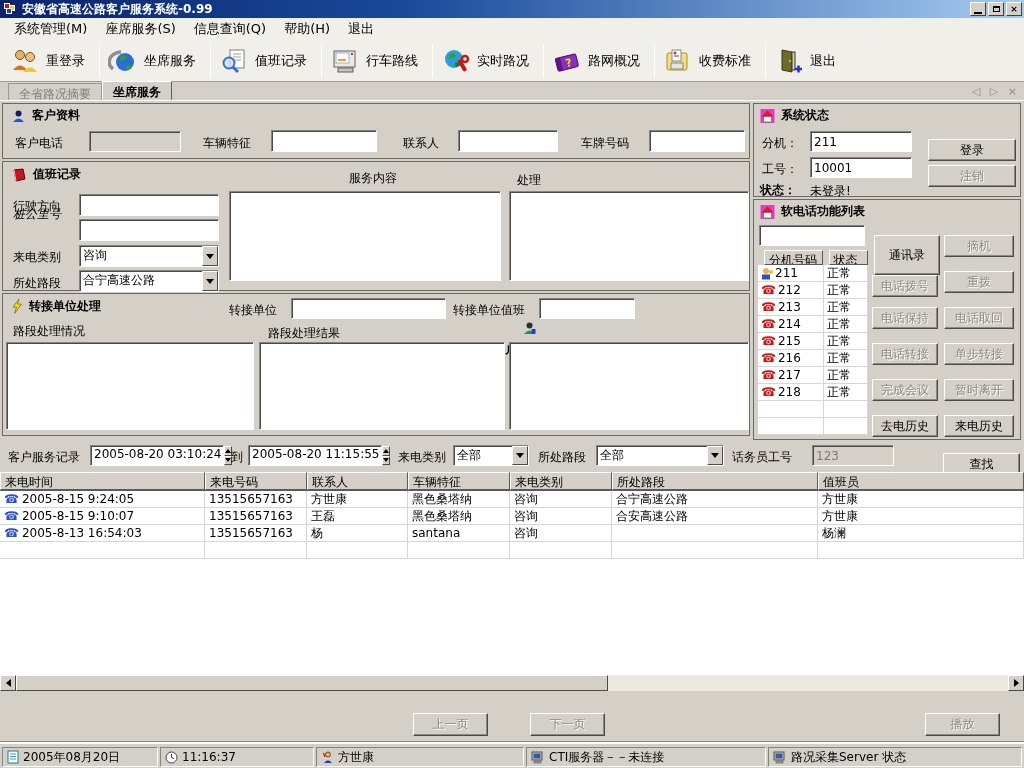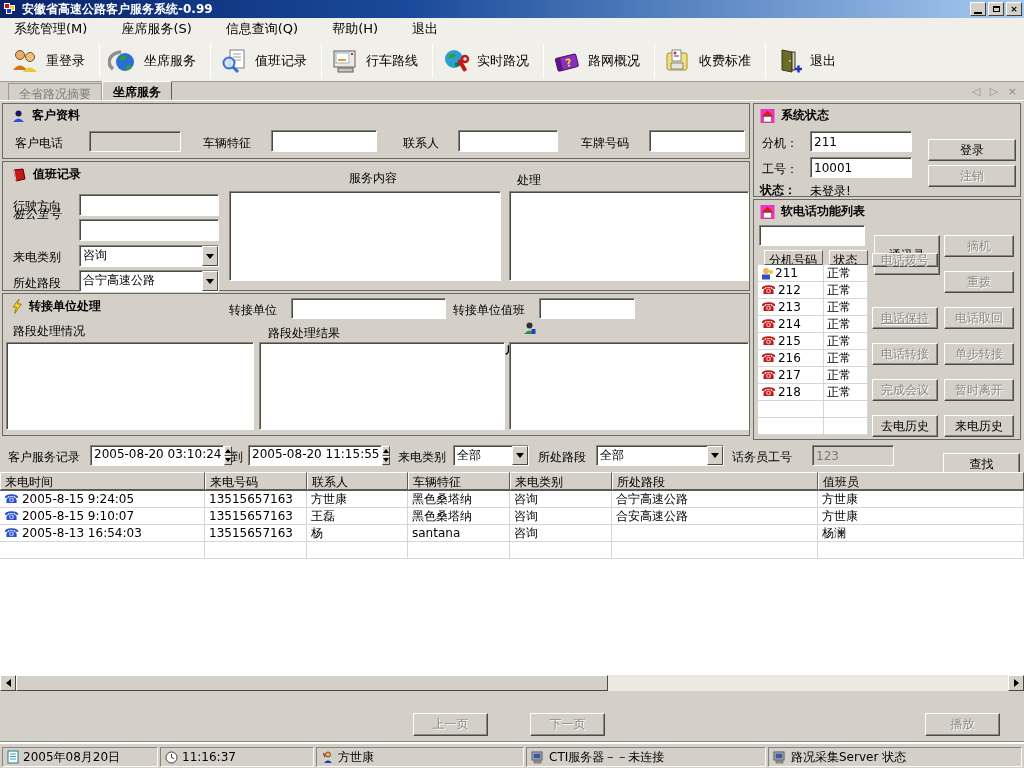--- a/index.html
+++ b/index.html
@@ -11,21 +11,21 @@
   .titlebar { height:18px; background:linear-gradient(90deg,#0a246a 0%,#1a4a9a 40%,#a6caf0 100%);
     display:flex; align-items:center; padding:0 2px; color:#fff; font-weight:bold; }
   .titlebar .app-icon { width:14px; height:12px; margin:0 4px 0 2px; position:relative; }
   .titlebar .app-icon i { position:absolute; width:6px; height:6px; border:1px solid #fff; }
   .titlebar .title-text { flex:1; font-size:12px; letter-spacing:0; }
   .win-btn { width:16px; height:14px; background:#d4d0c8; border:1px solid; border-color:#fff #404040 #404040 #fff;
     margin-left:2px; display:flex; align-items:center; justify-content:center; color:#000; font-size:9px; line-height:1; }
   .win-btn .min-glyph { display:block; width:8px; height:2px; background:#000; margin-top:8px; }
   .win-btn .res-glyph { display:block; width:7px; height:6px; border:1px solid #000; border-top-width:2px; }
 
-  .menubar { height:22px; background:#f1efe9; display:flex; align-items:center; padding-left:6px; gap:18px; }
+  .menubar { height:22px; background:#f1efe9; display:flex; align-items:center; padding-left:6px; gap:2px; }
   .menu-item { padding:2px 8px; font-size:13px; }
 
   .toolbar { height:42px; background:#f1efe9; border-bottom:1px solid #a09e96; display:flex; align-items:center; padding-left:4px; }
   .tool-item { display:flex; align-items:center; gap:6px; padding:2px 12px 2px 6px; font-size:13px; height:36px; }
   .tool-sep { width:1px; height:34px; background:#b4b2aa; border-right:1px solid #fff; margin:0 2px; }
 
   .tabstrip { height:19px; background:#d4d0c8; display:flex; align-items:flex-end; padding-left:8px; position:relative; border-bottom:1px solid #fff; }
   .tab { padding:2px 10px 2px 10px; font-size:12px; height:17px; }
   .tab.inactive { color:#7d7d78; border:1px solid #9a9a93; border-bottom:none; background:#d4d0c8; }
   .tab.active { font-weight:bold; background:#d4d0c8; border:1px solid; border-color:#fff #5a5a5a #d4d0c8 #fff; height:19px; position:relative; z-index:2; }
@@ -499,23 +499,23 @@
           <span class="ext-cell" style="width:44px;"></span>
         </div>
       <div class="ext-row">
           <span class="ext-cell" style="width:66px;"></span>
           <span class="ext-cell" style="width:44px;"></span>
         </div>
     </div>
 
     <div class="btn" style="left:120px;top:26px;width:66px;height:40px;">通讯录</div>
     <div class="btn disabled" style="left:190px;top:26px;width:70px;height:22px;">摘机</div>
-    <div class="btn disabled" style="left:118px;top:44px;width:66px;height:14px;">电话拨号</div>
+    <div class="btn disabled" style="left:118px;top:66px;width:66px;height:22px;">电话拨号</div>
     <div class="btn disabled" style="left:190px;top:62px;width:70px;height:22px;">重拨</div>
-    <div class="btn disabled" style="left:118px;top:98px;width:66px;height:22px;text-decoration:underline;">电话保持</div>
+    <div class="btn disabled" style="left:118px;top:98px;width:66px;height:22px;">电话保持</div>
     <div class="btn disabled" style="left:190px;top:98px;width:70px;height:22px;">电话取回</div>
     <div class="btn disabled" style="left:118px;top:134px;width:66px;height:22px;">电话转接</div>
     <div class="btn disabled" style="left:190px;top:134px;width:70px;height:22px;">单步转接</div>
     <div class="btn disabled" style="left:118px;top:170px;width:66px;height:22px;">完成会议</div>
     <div class="btn disabled" style="left:190px;top:170px;width:70px;height:22px;">暂时离开</div>
     <div class="btn" style="left:118px;top:206px;width:66px;height:22px;">去电历史</div>
     <div class="btn" style="left:190px;top:206px;width:70px;height:22px;">来电历史</div>
   </div>
 
   <div class="divider-top"></div>

